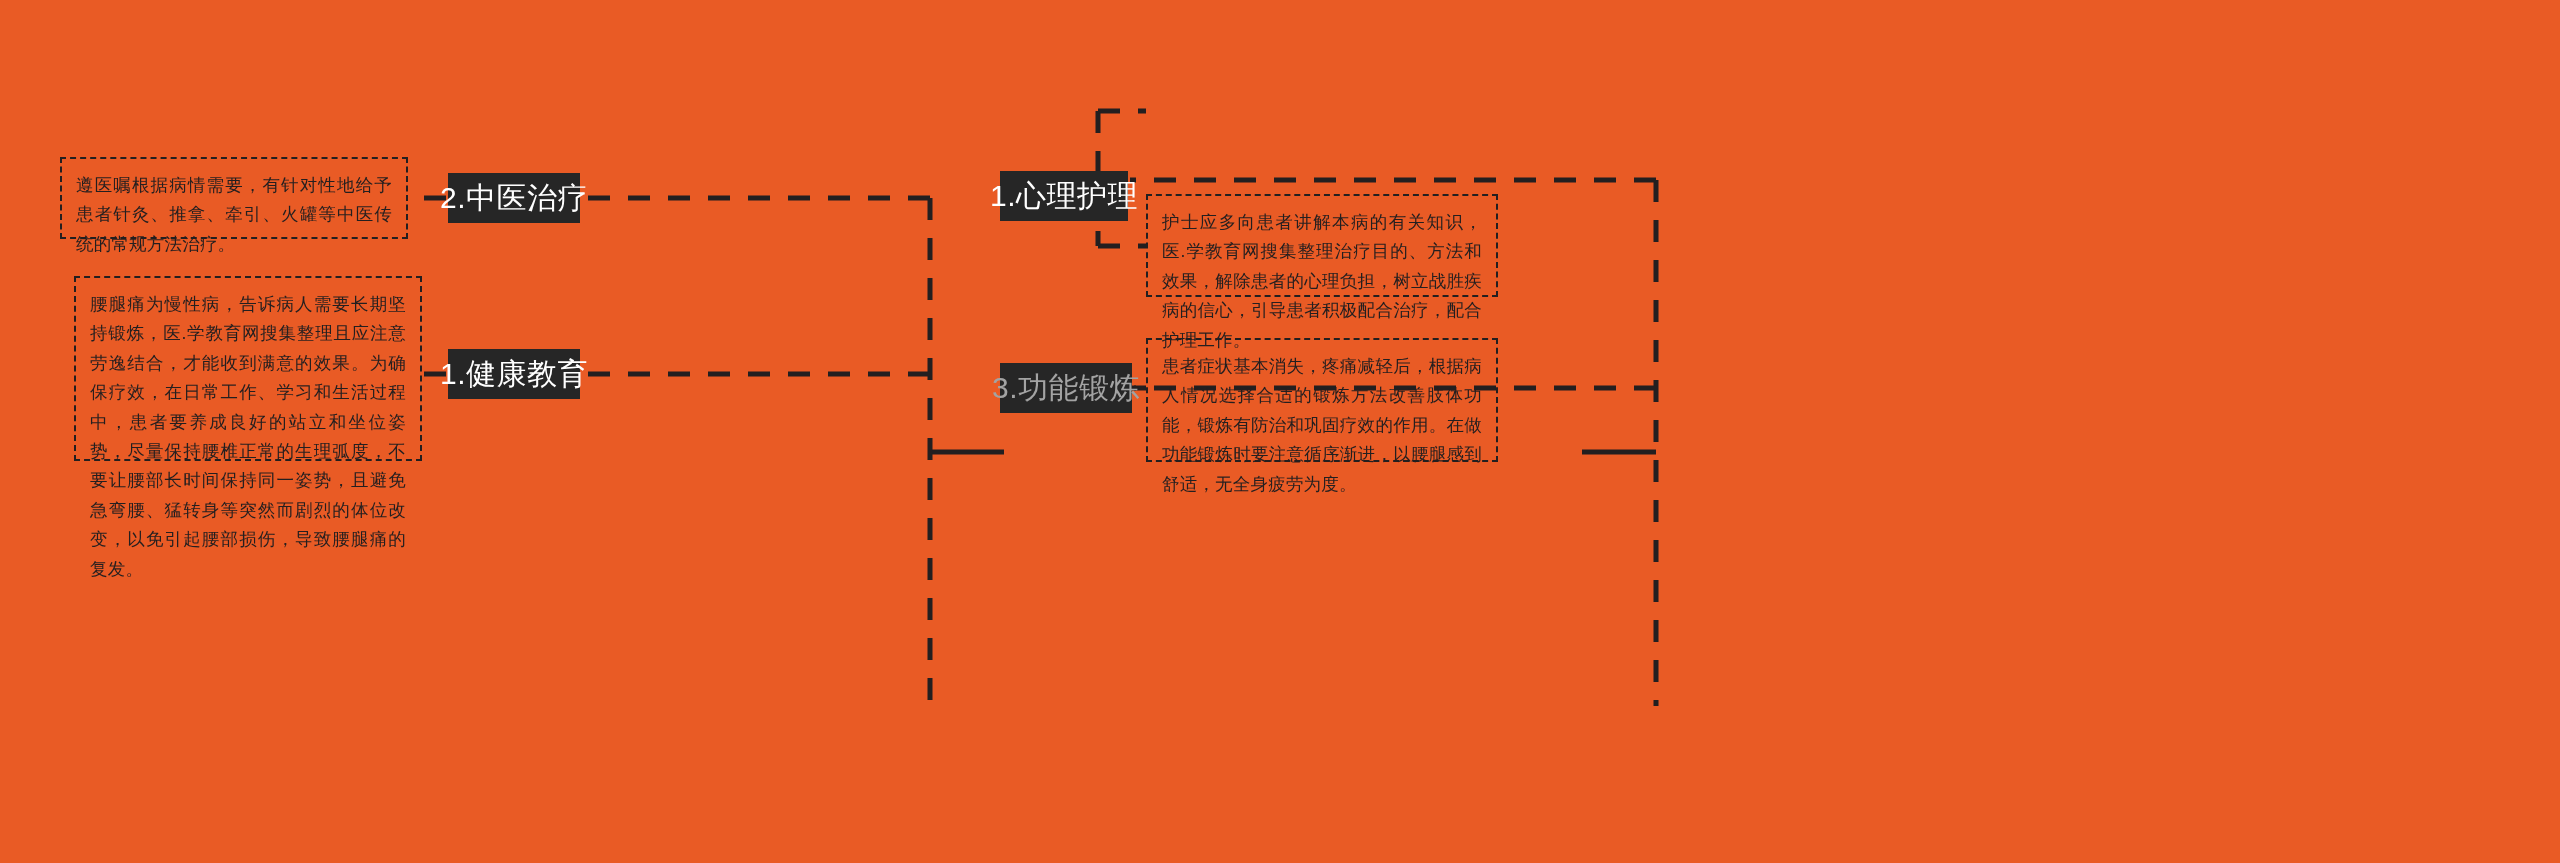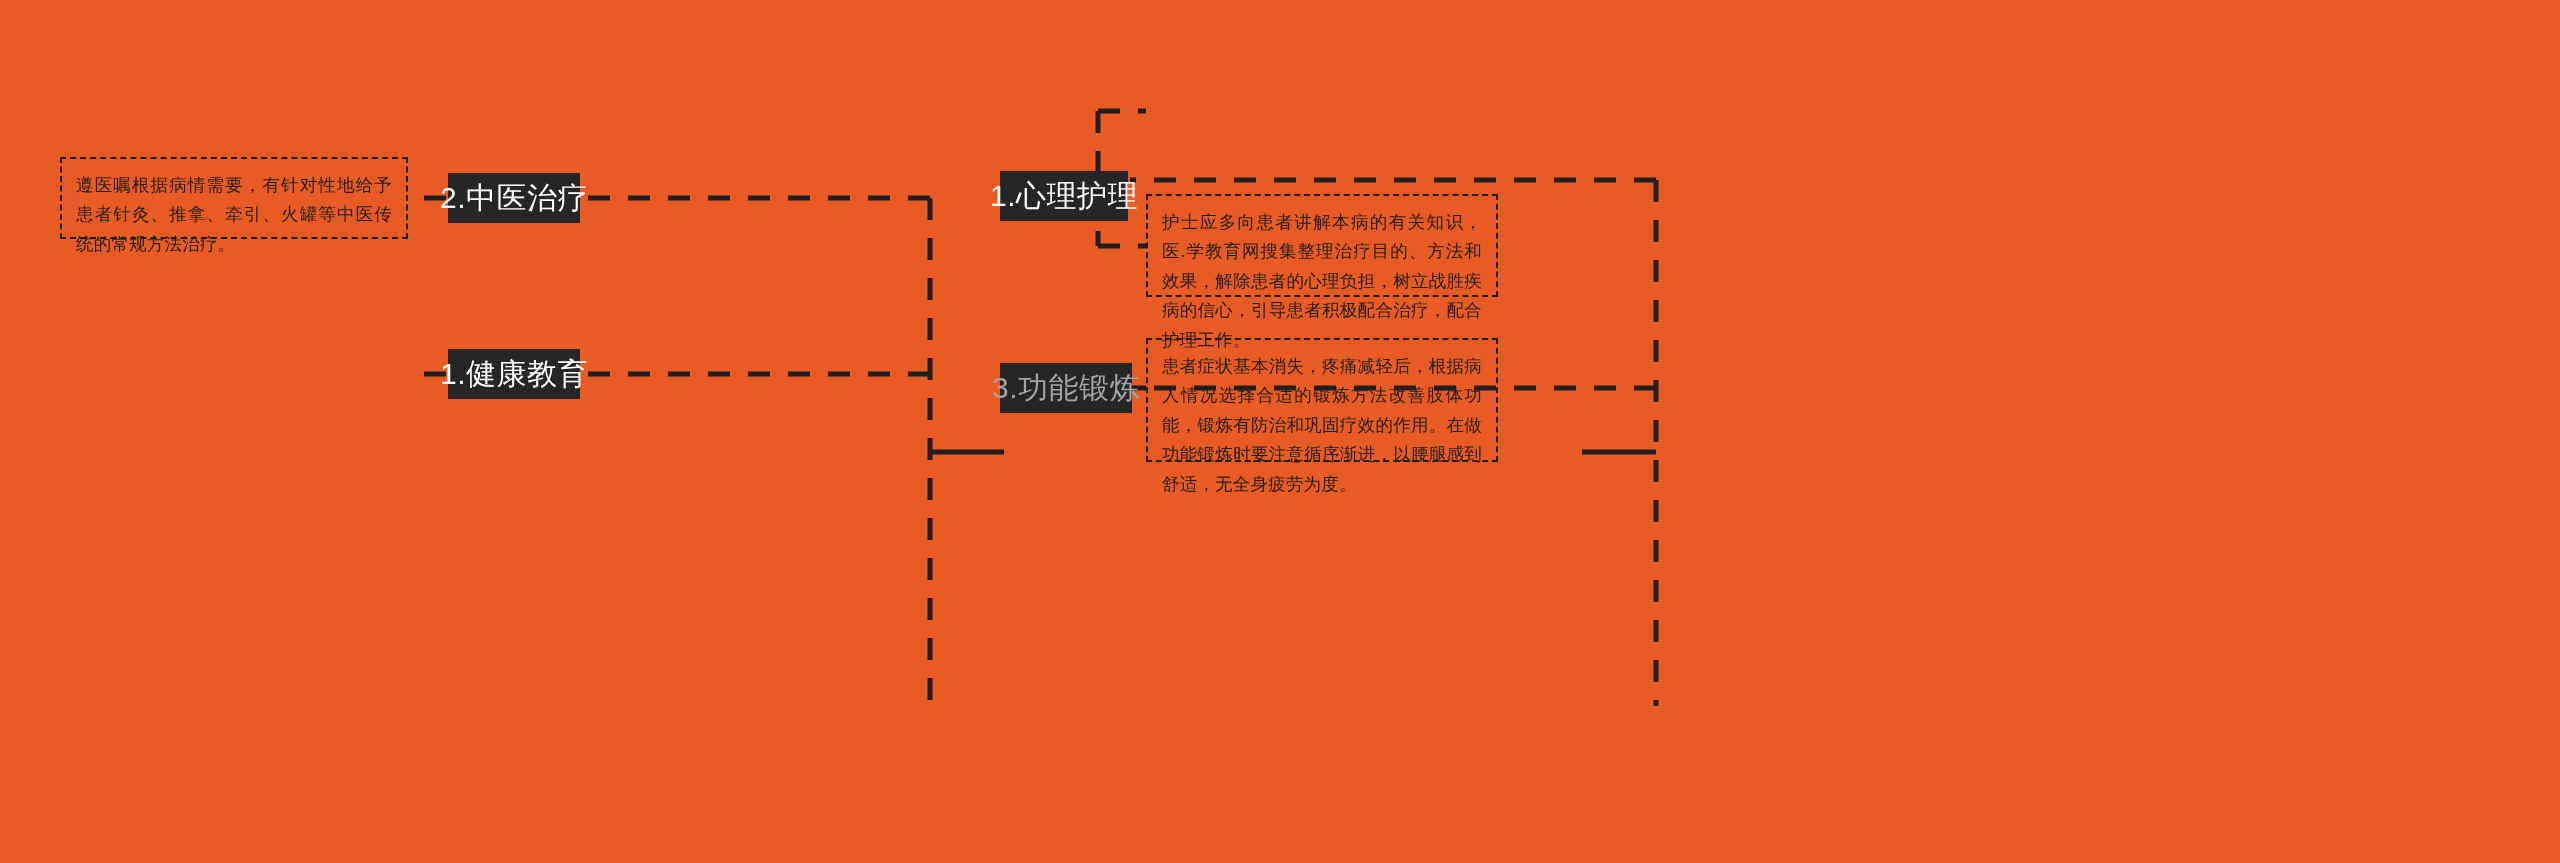--- a/index.html
+++ b/index.html
@@ -131,19 +131,20 @@
   <div class="branch-node" id="node-1" style="background: rgb(38, 38, 38); color: rgb(255, 255, 255);">
     <span>1.心理护理</span>
   </div>
 
   <div class="branch-node" id="node-3" style="background: rgb(38, 38, 38); color: #a3a3a3;">
     <span>3.功能锻炼</span>
   </div>
 
   <div class="detail-box" id="detail-a" style="color: rgb(35, 31, 32); border-color: rgb(35, 31, 32);">遵医嘱根据病情需要，有针对性地给予患者针灸、推拿、牵引、火罐等中医传统的常规方法治疗。</div>
 
+  <div class="detail-box" id="detail-b" style="color: rgb(35, 31, 32); border-color: rgb(35, 31, 32);">腰腿痛为慢性病，告诉病人需要长期坚持锻炼，医.学教育网搜集整理且应注意劳逸结合，才能收到满意的效果。为确保疗效，在日常工作、学习和生活过程中，患者要养成良好的站立和坐位姿势，尽量保持腰椎正常的生理弧度，不要让腰部长时间保持同一姿势，且避免急弯腰、猛转身等突然而剧烈的体位改变，以免引起腰部损伤，导致腰腿痛的复发。</div>
 
 
   <div class="detail-box" id="detail-d" style="color: rgb(35, 31, 32); border-color: rgb(35, 31, 32);">护士应多向患者讲解本病的有关知识，医.学教育网搜集整理治疗目的、方法和效果，解除患者的心理负担，树立战胜疾病的信心，引导患者积极配合治疗，配合护理工作。</div>
 
   <div class="detail-box" id="detail-e" style="color: rgb(35, 31, 32); border-color: rgb(35, 31, 32);">患者症状基本消失，疼痛减轻后，根据病人情况选择合适的锻炼方法改善肢体功能，锻炼有防治和巩固疗效的作用。在做功能锻炼时要注意循序渐进，以腰腿感到舒适，无全身疲劳为度。</div>
 
 </div>
 
 </body></html>

